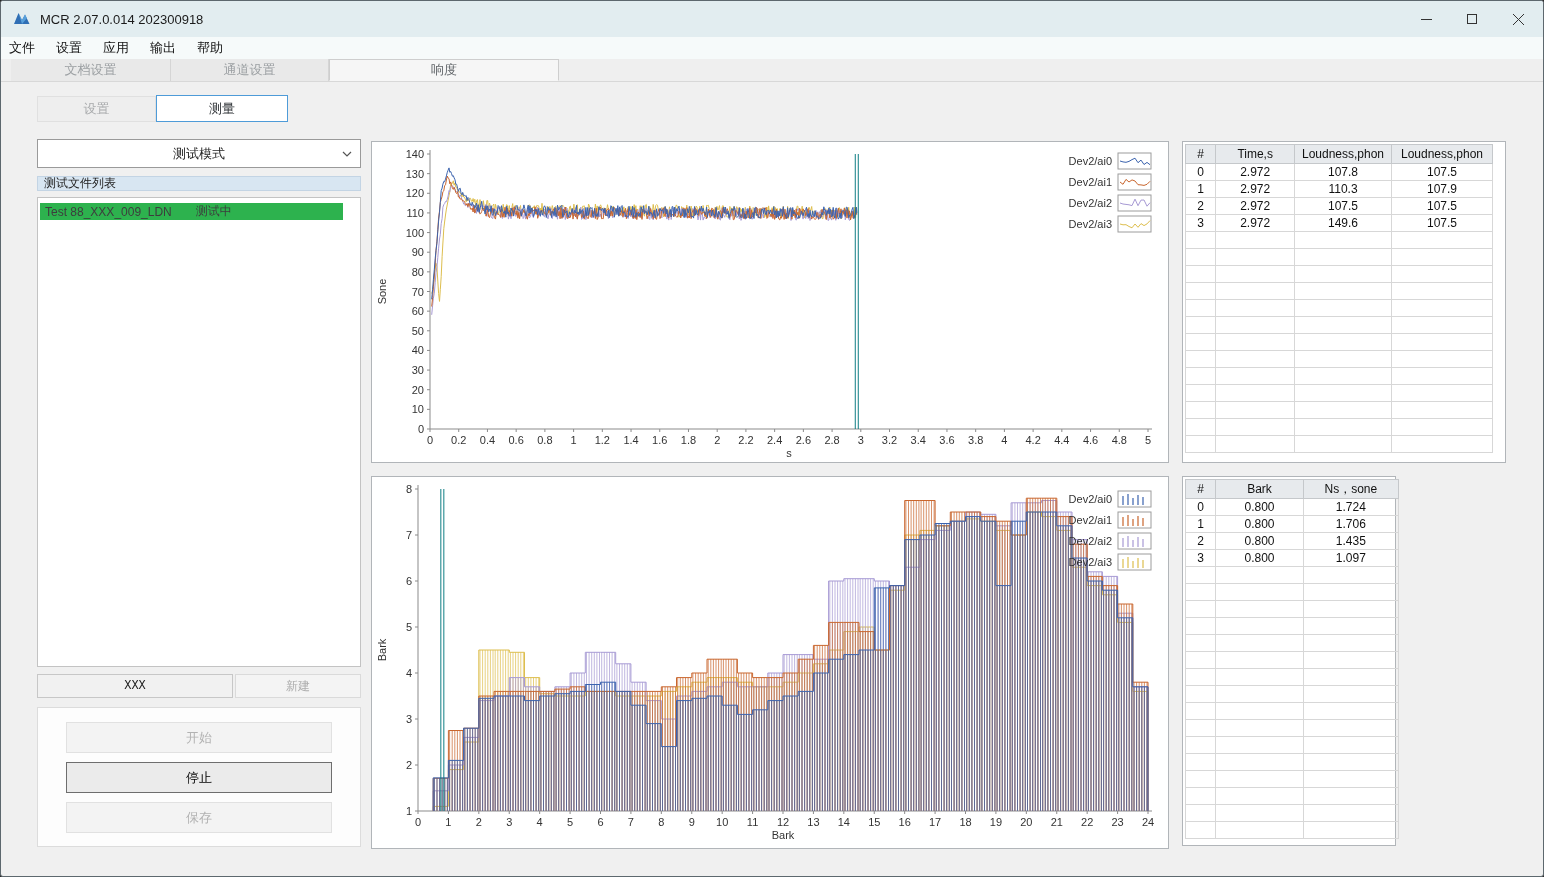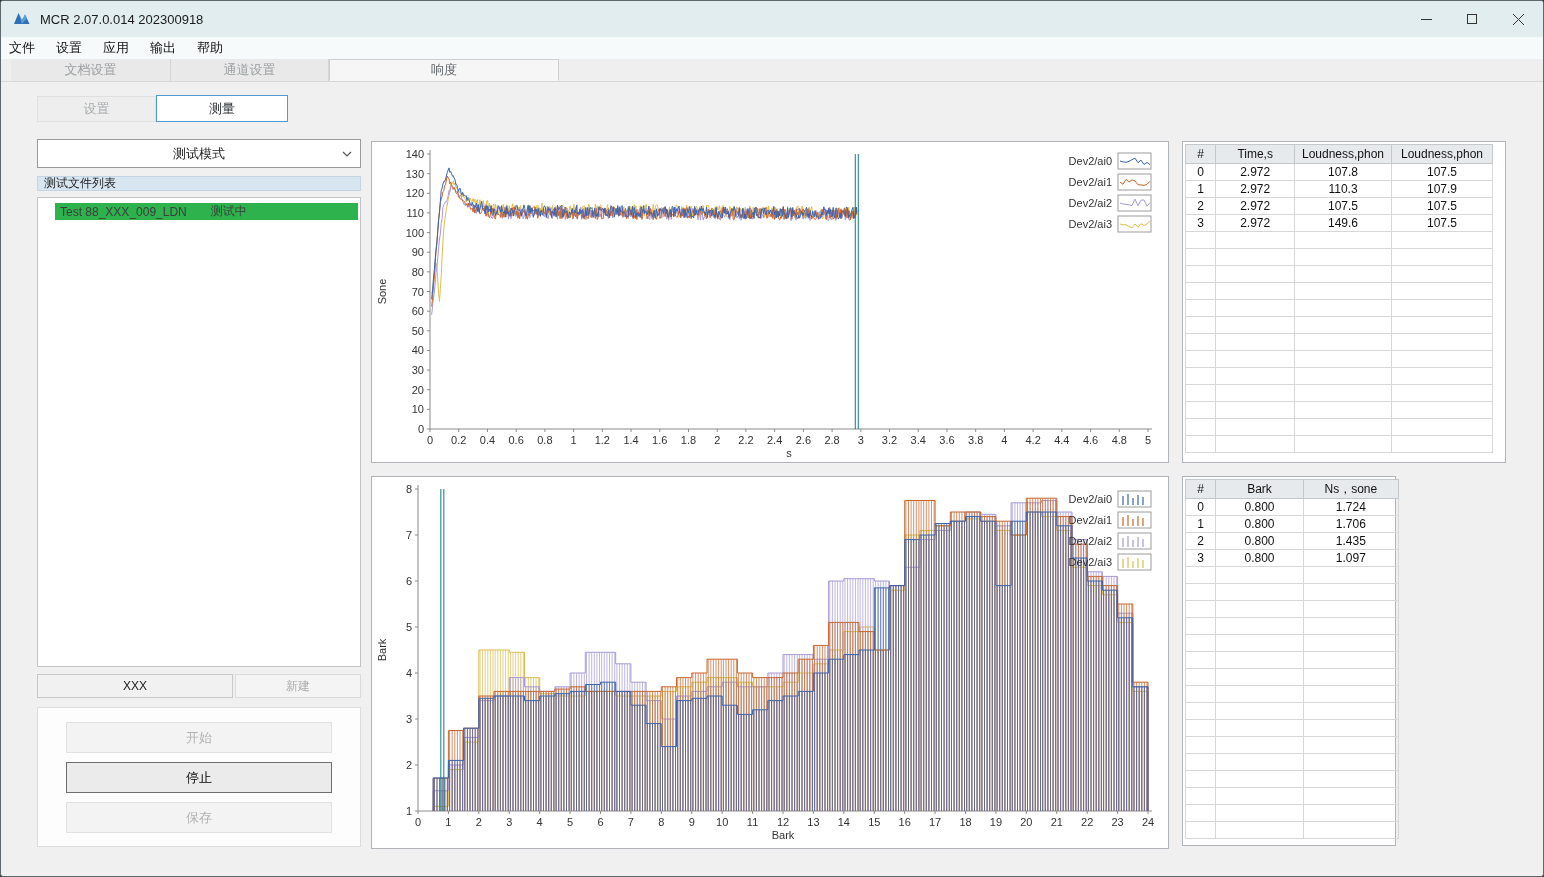--- a/index.html
+++ b/index.html
@@ -25,24 +25,24 @@
   .subtab{position:absolute;display:flex;align-items:center;justify-content:center;font-size:13px}
   #subtab-settings{left:36px;top:95px;width:119px;height:26px;background:#eeeeee;color:#a9abad;border:1px solid #e0e0e0}
   #subtab-measure{left:155px;top:94px;width:132px;height:27px;background:#ffffff;color:#2e3236;border:1px solid #4e9bd8}
   
   .dropdown{position:absolute;left:36px;top:138px;width:324px;height:29px;background:#fff;border:1px solid #9a9a9a;
             display:flex;align-items:center;justify-content:center;font-size:13px;color:#222}
   .dd-arrow{position:absolute;right:8px;top:11px;line-height:0}
   .list-header{position:absolute;left:36px;top:175px;width:324px;height:15px;background:#d8e6f2;border:1px solid #c3d4e4;
                font-size:12px;color:#222;display:flex;align-items:center;padding-left:6px}
   .listbox{position:absolute;left:36px;top:196px;width:324px;height:470px;background:#fff;border:1px solid #c3c3c3;padding-top:5px}
-  .list-item{margin-left:17px;width:303px;height:17px;display:flex;align-items:center;font-size:12px;color:#3d3d3d;padding-left:5px}
+  .list-item{margin-left:2px;width:303px;height:17px;display:flex;align-items:center;font-size:12px;color:#3d3d3d;padding-left:5px}
   .list-item .status{margin-left:24px}
   .btn-row{position:absolute;left:36px;top:673px;width:324px;height:24px;display:flex;gap:2px}
-  .btn{height:24px;font-size:12px;font-family:Liberation Sans, sans-serif}
+  .btn{height:24px;font-size:12px;font-family:Liberation Mono, monospace}
   #xxx-button{width:196px;background:#f1f1f1;border:1px solid #c7c7c7;color:#222}
   #new-button{width:126px;background:#f4f4f4;border:1px solid #dadada;color:#adadad}
   .groupbox{position:absolute;left:36px;top:706px;width:324px;height:140px;background:#fdfdfd;border:1px solid #dcdcdc}
   .ctl-btn{position:absolute;left:28px;width:266px;height:31px;font-size:13px;font-family:Liberation Sans, sans-serif}
   #start-button{top:14px;background:#f3f3f3;border:1px solid #e1e1e1;color:#b2b2b2}
   #stop-button{top:54px;background:#ebebeb;border:1px solid #6e6e6e;color:#000000}
   #save-button{top:94px;background:#f3f3f3;border:1px solid #e1e1e1;color:#b2b2b2}
   
   .panel{position:absolute;background:#fff;border:1px solid #b1b5b9}
   #top-chart-panel{left:370px;top:140px;width:798px;height:322px}

